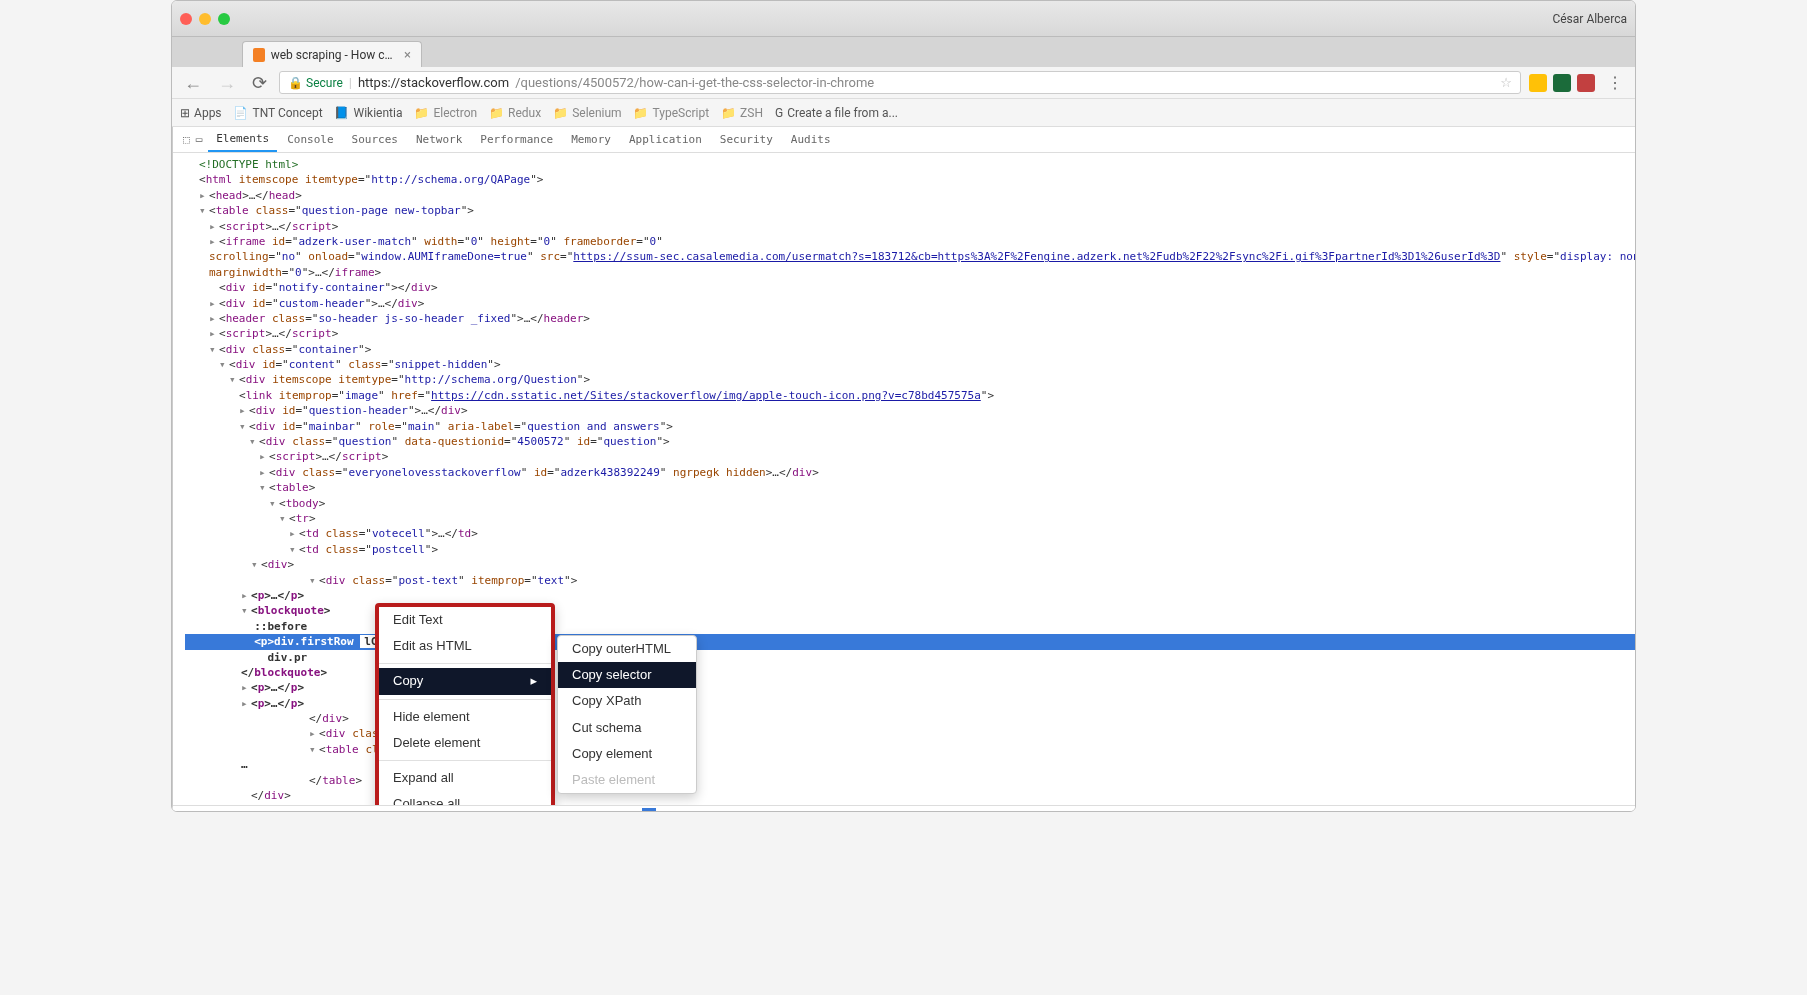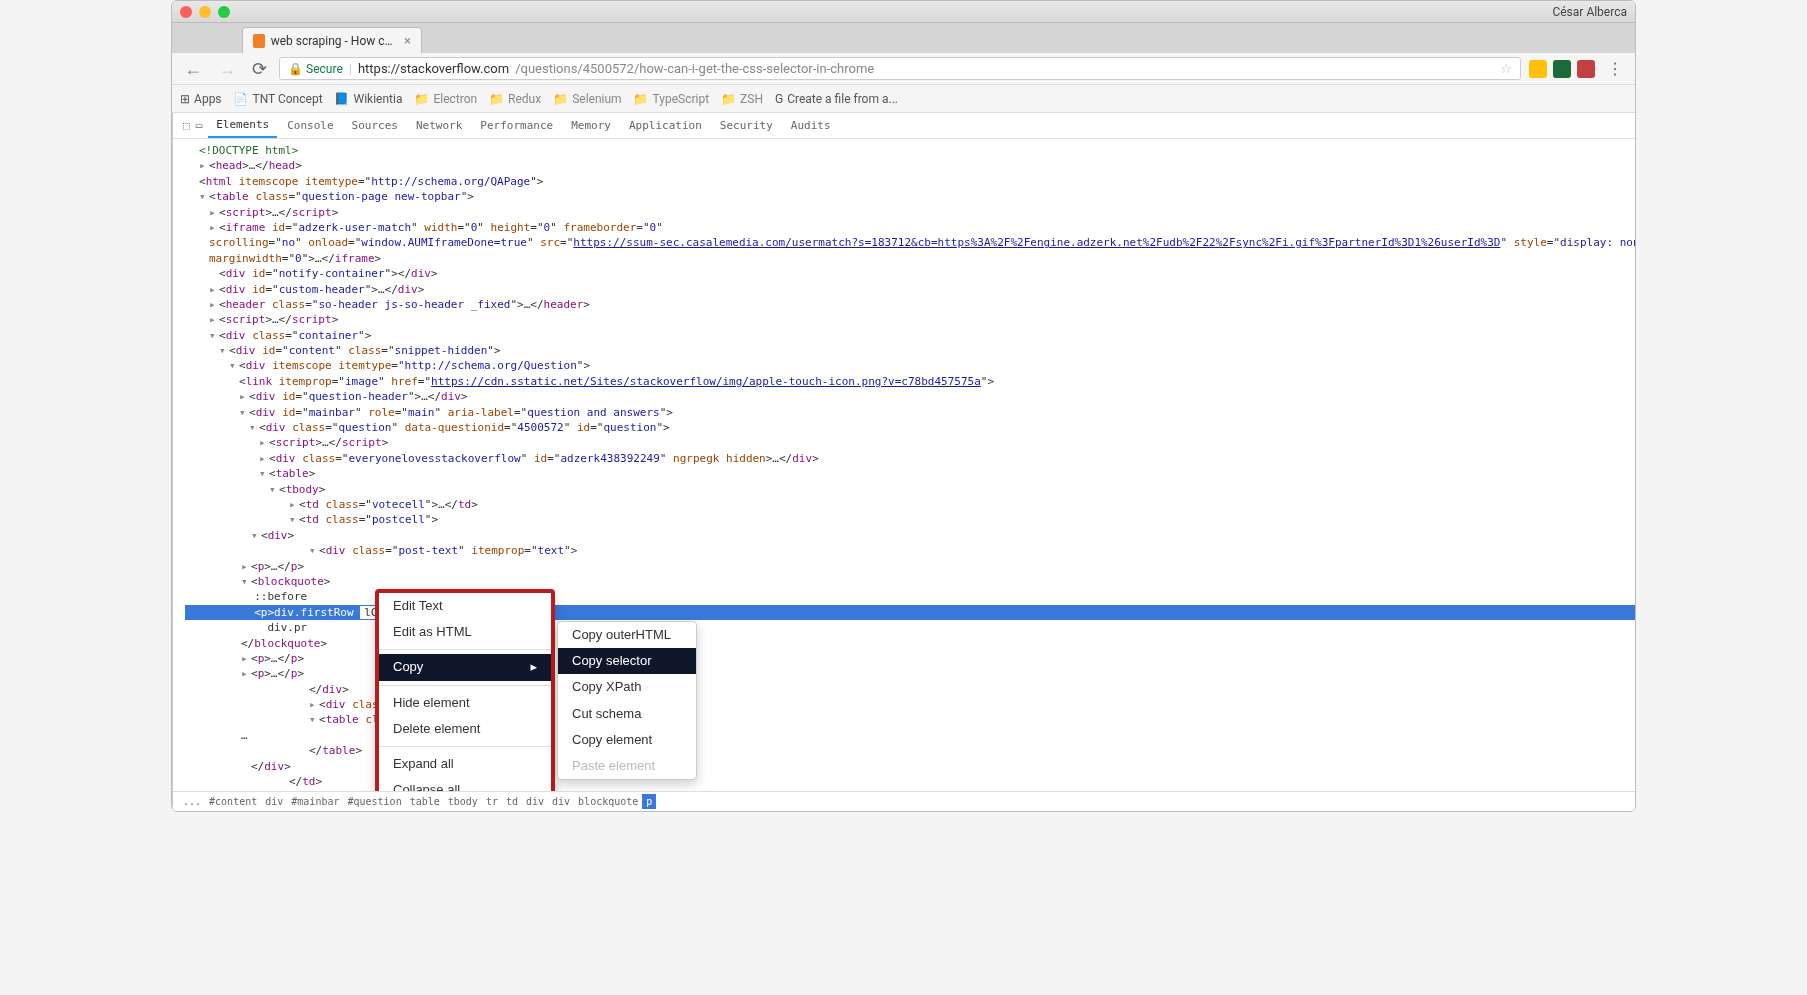--- a/index.html
+++ b/index.html
@@ -1,18 +1,18 @@
 <!DOCTYPE html>
 <html><head>
 <meta charset="utf-8">
 <style>
 *{box-sizing:border-box;margin:0;padding:0;}
 body{font-family:-apple-system,BlinkMacSystemFont,"Segoe UI",Roboto,sans-serif;font-size:13px;color:#333;background:#f4f4f4;}
 .chrome-window{width:1465px;height:812px;background:#fff;border:1px solid #bbb;border-radius:6px;overflow:hidden;margin:0 auto;position:relative;}
-.titlebar{height:22px;background:linear-gradient(#e8e8e8,#d8d8d8);border-bottom:1px solid #bbb;display:flex;align-items:center;padding:0 8px;}
+.titlebar{height:36px;background:linear-gradient(#e8e8e8,#d8d8d8);border-bottom:1px solid #bbb;display:flex;align-items:center;padding:0 8px;}
 .traffic-lights{display:flex;gap:7px;}
 .tl{width:12px;height:12px;border-radius:50%;}
 .tl-red{background:#ff5f57;}.tl-yellow{background:#ffbd2e;}.tl-green{background:#28ca42;}
 .user-label{margin-left:auto;font-size:12px;color:#444;}
 .tab-strip{height:30px;background:#d5d5d5;display:flex;align-items:flex-end;padding-left:70px;}
 .browser-tab{background:#f5f5f5;border:1px solid #bbb;border-bottom:none;border-radius:4px 4px 0 0;padding:5px 10px;font-size:12px;display:flex;align-items:center;gap:6px;width:180px;}
 .favicon-so{width:14px;height:14px;background:#f48024;border-radius:2px;}
 .tab-close{margin-left:auto;color:#888;font-size:13px;}
 .url-bar{height:32px;background:#f5f5f5;border-bottom:1px solid #ddd;display:flex;align-items:center;padding:0 8px;gap:8px;}
 .nav-arrow{color:#888;font-size:18px;padding:0 4px;}
@@ -33,21 +33,21 @@
 .so-page{width:730px;overflow:hidden;background:#fff;position:relative;}
 .devtools{flex:1;background:#fff;border-left:1px solid #ccc;display:flex;flex-direction:column;font-family:Menlo,Consolas,monospace;font-size:11px;}
 .dt-toolbar{height:26px;border-bottom:1px solid #ddd;display:flex;align-items:center;padding:0 6px;gap:2px;}
 .dt-tab{padding:5px 8px;color:#666;cursor:pointer;}
 .dt-tab.active{border-bottom:2px solid #2196f3;color:#333;}
 .dt-icons{display:flex;gap:6px;color:#666;padding:0 4px;}
 .dt-body{flex:1;display:flex;overflow:hidden;margin-left:12px;}
 .elements-panel{flex:1;overflow:auto;padding:4px 0;line-height:1.4;position:relative;}
 .el-line{white-space:nowrap;padding:0 4px;}
 .el-line.selected{background:#3879d9;color:#fff;}
-.indent-1{padding-left:14px;}.indent-2{padding-left:24px;}.indent-3{padding-left:34px;}.indent-4{padding-left:44px;}.indent-5{padding-left:54px;}.indent-6{padding-left:64px;}.indent-7{padding-left:74px;}.indent-8{padding-left:84px;}.indent-9{padding-left:94px;}.indent-10{padding-left:104px;}.indent-11{padding-left:66px;}.indent-12{padding-left:124px;}.indent-13{padding-left:56px;}
+.indent-1{padding-left:14px;}.indent-2{padding-left:24px;}.indent-3{padding-left:34px;}.indent-4{padding-left:44px;}.indent-5{padding-left:54px;}.indent-6{padding-left:64px;}.indent-7{padding-left:74px;}.indent-8{padding-left:84px;}.indent-9{padding-left:94px;}.indent-10{padding-left:104px;}.indent-11{padding-left:66px;}.indent-12{padding-left:124px;}.indent-13{padding-left:56px;font-weight:bold;}
 .tri{display:inline-block;width:10px;color:#888;}
 .tagname{color:#881280;}
 .attr-name{color:#994500;}
 .attr-val{color:#1a1aa6;}
 .comment-c{color:#236e25;}
 .href-link{color:#1a1aa6;text-decoration:underline;}
 .ctx-menu{position:absolute;top:450px;left:190px;background:#fff;border:4px solid #b91c1c;border-radius:4px;box-shadow:0 4px 12px rgba(0,0,0,.2);font-family:-apple-system,sans-serif;font-size:13px;z-index:100;width:180px;}
 .ctx-item{padding:4px 14px;color:#333;display:flex;justify-content:space-between;}
 .ctx-item.highlighted{background:#0f172a;color:#fff;}
 .ctx-item.disabled{color:#bbb;}
@@ -134,42 +134,43 @@
         <span class="dt-tab">Memory</span>
         <span class="dt-tab">Application</span>
         <span class="dt-tab">Security</span>
         <span class="dt-tab">Audits</span>
 
       </div>
 
       <div class="dt-body">
         <div class="elements-panel">
 <div class="el-line indent-1"><span class="comment-c">&lt;!DOCTYPE html&gt;</span></div>
+<div class="el-line indent-1">&lt;<span class="tagname">html</span> <span class="attr-name">itemscope</span> <span class="attr-name">itemtype</span>="<span class="attr-val">http://schema.org/QAPage</span>"&gt;</div>
 <div class="el-line indent-1"><span class="tri">▸</span>&lt;<span class="tagname">head</span>&gt;…&lt;/<span class="tagname">head</span>&gt;</div>
-<div class="el-line indent-1">&lt;<span class="tagname">html</span> <span class="attr-name">itemscope</span> <span class="attr-name">itemtype</span>="<span class="attr-val">http://schema.org/QAPage</span>"&gt;</div>
 <div class="el-line indent-1"><span class="tri">▾</span>&lt;<span class="tagname">table</span> <span class="attr-name">class</span>="<span class="attr-val">question-page new-topbar</span>"&gt;</div>
 <div class="el-line indent-2"><span class="tri">▸</span>&lt;<span class="tagname">script</span>&gt;…&lt;/<span class="tagname">script</span>&gt;</div>
 <div class="el-line indent-2"><span class="tri">▸</span>&lt;<span class="tagname">iframe</span> <span class="attr-name">id</span>="<span class="attr-val">adzerk-user-match</span>" <span class="attr-name">width</span>="<span class="attr-val">0</span>" <span class="attr-name">height</span>="<span class="attr-val">0</span>" <span class="attr-name">frameborder</span>="<span class="attr-val">0</span>"</div>
 <div class="el-line indent-2"><span class="attr-name">scrolling</span>="<span class="attr-val">no</span>" <span class="attr-name">onload</span>="<span class="attr-val">window.AUMIframeDone=true</span>" <span class="attr-name">src</span>="<span class="href-link">https://ssum-sec.casalemedia.com/usermatch?s=183712&amp;cb=https%3A%2F%2Fengine.adzerk.net%2Fudb%2F22%2Fsync%2Fi.gif%3FpartnerId%3D1%26userId%3D</span>" <span class="attr-name">style</span>="<span class="attr-val">display: none !important;</span>" =""</div>
 <div class="el-line indent-2"><span class="attr-name">marginwidth</span>="<span class="attr-val">0</span>"&gt;…&lt;/<span class="tagname">iframe</span>&gt;</div>
 <div class="el-line indent-3">&lt;<span class="tagname">div</span> <span class="attr-name">id</span>="<span class="attr-val">notify-container</span>"&gt;&lt;/<span class="tagname">div</span>&gt;</div>
 <div class="el-line indent-2"><span class="tri">▸</span>&lt;<span class="tagname">div</span> <span class="attr-name">id</span>="<span class="attr-val">custom-header</span>"&gt;…&lt;/<span class="tagname">div</span>&gt;</div>
 <div class="el-line indent-2"><span class="tri">▸</span>&lt;<span class="tagname">header</span> <span class="attr-name">class</span>="<span class="attr-val">so-header js-so-header _fixed</span>"&gt;…&lt;/<span class="tagname">header</span>&gt;</div>
 <div class="el-line indent-2"><span class="tri">▸</span>&lt;<span class="tagname">script</span>&gt;…&lt;/<span class="tagname">script</span>&gt;</div>
 <div class="el-line indent-2"><span class="tri">▾</span>&lt;<span class="tagname">div</span> <span class="attr-name">class</span>="<span class="attr-val">container</span>"&gt;</div>
 <div class="el-line indent-3"><span class="tri">▾</span>&lt;<span class="tagname">div</span> <span class="attr-name">id</span>="<span class="attr-val">content</span>" <span class="attr-name">class</span>="<span class="attr-val">snippet-hidden</span>"&gt;</div>
 <div class="el-line indent-4"><span class="tri">▾</span>&lt;<span class="tagname">div</span> <span class="attr-name">itemscope</span> <span class="attr-name">itemtype</span>="<span class="attr-val">http://schema.org/Question</span>"&gt;</div>
 <div class="el-line indent-5">&lt;<span class="tagname">link</span> <span class="attr-name">itemprop</span>="<span class="attr-val">image</span>" <span class="attr-name">href</span>="<span class="href-link">https://cdn.sstatic.net/Sites/stackoverflow/img/apple-touch-icon.png?v=c78bd457575a</span>"&gt;</div>
 <div class="el-line indent-5"><span class="tri">▸</span>&lt;<span class="tagname">div</span> <span class="attr-name">id</span>="<span class="attr-val">question-header</span>"&gt;…&lt;/<span class="tagname">div</span>&gt;</div>
 <div class="el-line indent-5"><span class="tri">▾</span>&lt;<span class="tagname">div</span> <span class="attr-name">id</span>="<span class="attr-val">mainbar</span>" <span class="attr-name">role</span>="<span class="attr-val">main</span>" <span class="attr-name">aria-label</span>="<span class="attr-val">question and answers</span>"&gt;</div>
 <div class="el-line indent-6"><span class="tri">▾</span>&lt;<span class="tagname">div</span> <span class="attr-name">class</span>="<span class="attr-val">question</span>" <span class="attr-name">data-questionid</span>="<span class="attr-val">4500572</span>" <span class="attr-name">id</span>="<span class="attr-val">question</span>"&gt;</div>
 <div class="el-line indent-7"><span class="tri">▸</span>&lt;<span class="tagname">script</span>&gt;…&lt;/<span class="tagname">script</span>&gt;</div>
 <div class="el-line indent-7"><span class="tri">▸</span>&lt;<span class="tagname">div</span> <span class="attr-name">class</span>="<span class="attr-val">everyonelovesstackoverflow</span>" <span class="attr-name">id</span>="<span class="attr-val">adzerk438392249</span>" <span class="attr-name">ngrpegk hidden</span>&gt;…&lt;/<span class="tagname">div</span>&gt;</div>
 <div class="el-line indent-7"><span class="tri">▾</span>&lt;<span class="tagname">table</span>&gt;</div>
 <div class="el-line indent-8"><span class="tri">▾</span>&lt;<span class="tagname">tbody</span>&gt;</div>
+<div class="el-line indent-9"><span class="tri">▾</span>&lt;<span class="tagname">tr</span>&gt;</div>
 <div class="el-line indent-10"><span class="tri">▸</span>&lt;<span class="tagname">td</span> <span class="attr-name">class</span>="<span class="attr-val">votecell</span>"&gt;…&lt;/<span class="tagname">td</span>&gt;</div>
 <div class="el-line indent-10"><span class="tri">▾</span>&lt;<span class="tagname">td</span> <span class="attr-name">class</span>="<span class="attr-val">postcell</span>"&gt;</div>
 <div class="el-line indent-11"><span class="tri">▾</span>&lt;<span class="tagname">div</span>&gt;</div>
 <div class="el-line indent-12"><span class="tri">▾</span>&lt;<span class="tagname">div</span> <span class="attr-name">class</span>="<span class="attr-val">post-text</span>" <span class="attr-name">itemprop</span>="<span class="attr-val">text</span>"&gt;</div>
 <div class="el-line indent-13"><span class="tri">▸</span>&lt;<span class="tagname">p</span>&gt;…&lt;/<span class="tagname">p</span>&gt;</div>
 <div class="el-line indent-13"><span class="tri">▾</span>&lt;<span class="tagname">blockquote</span>&gt;</div>
 <div class="el-line indent-13">&nbsp;&nbsp;::before</div>
 <div class="el-line indent-13 selected">&nbsp;&nbsp;&lt;p&gt;div.firstRow <span style="background:#fff;color:#333;padding:0 4px;">lCompare&gt;div.BodyS&lt;/p&gt; == </span></div>
 <div class="el-line indent-13">&nbsp;&nbsp;&nbsp;&nbsp;div.pr</div>
 <div class="el-line indent-13">&lt;/<span class="tagname">blockquote</span>&gt;</div>

